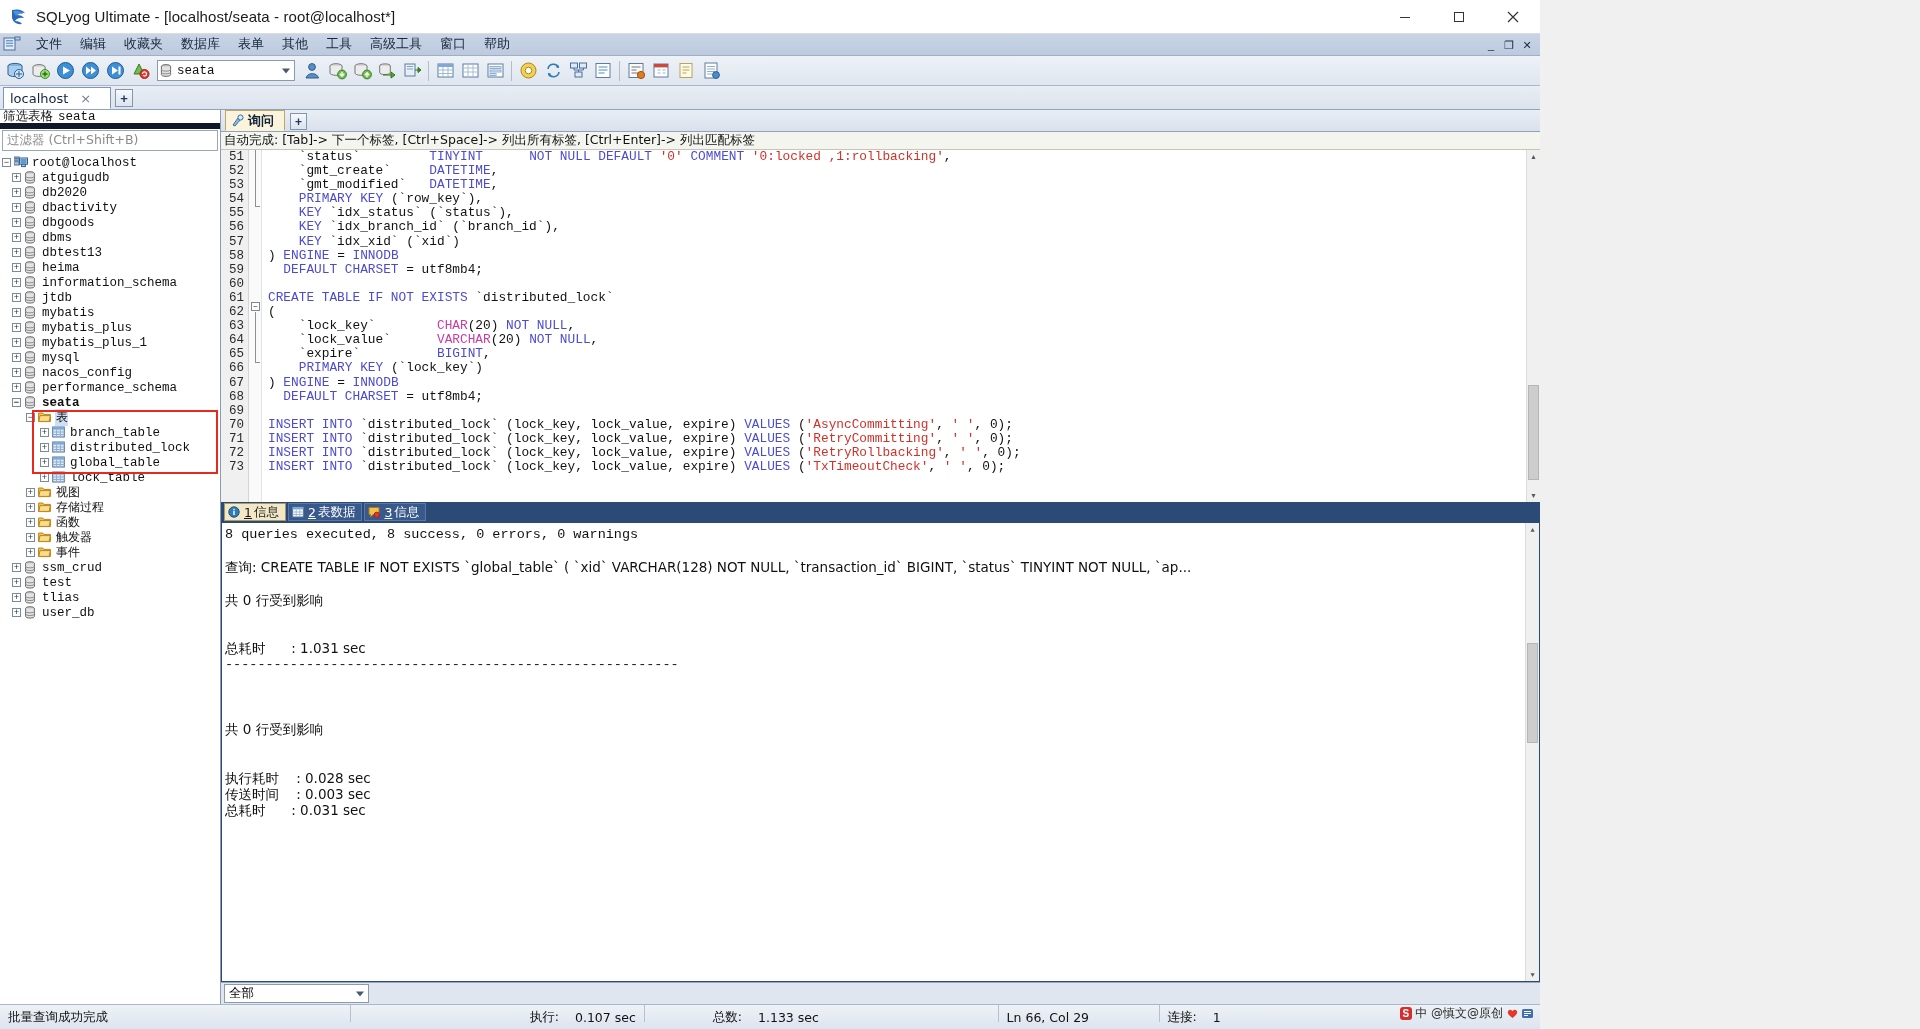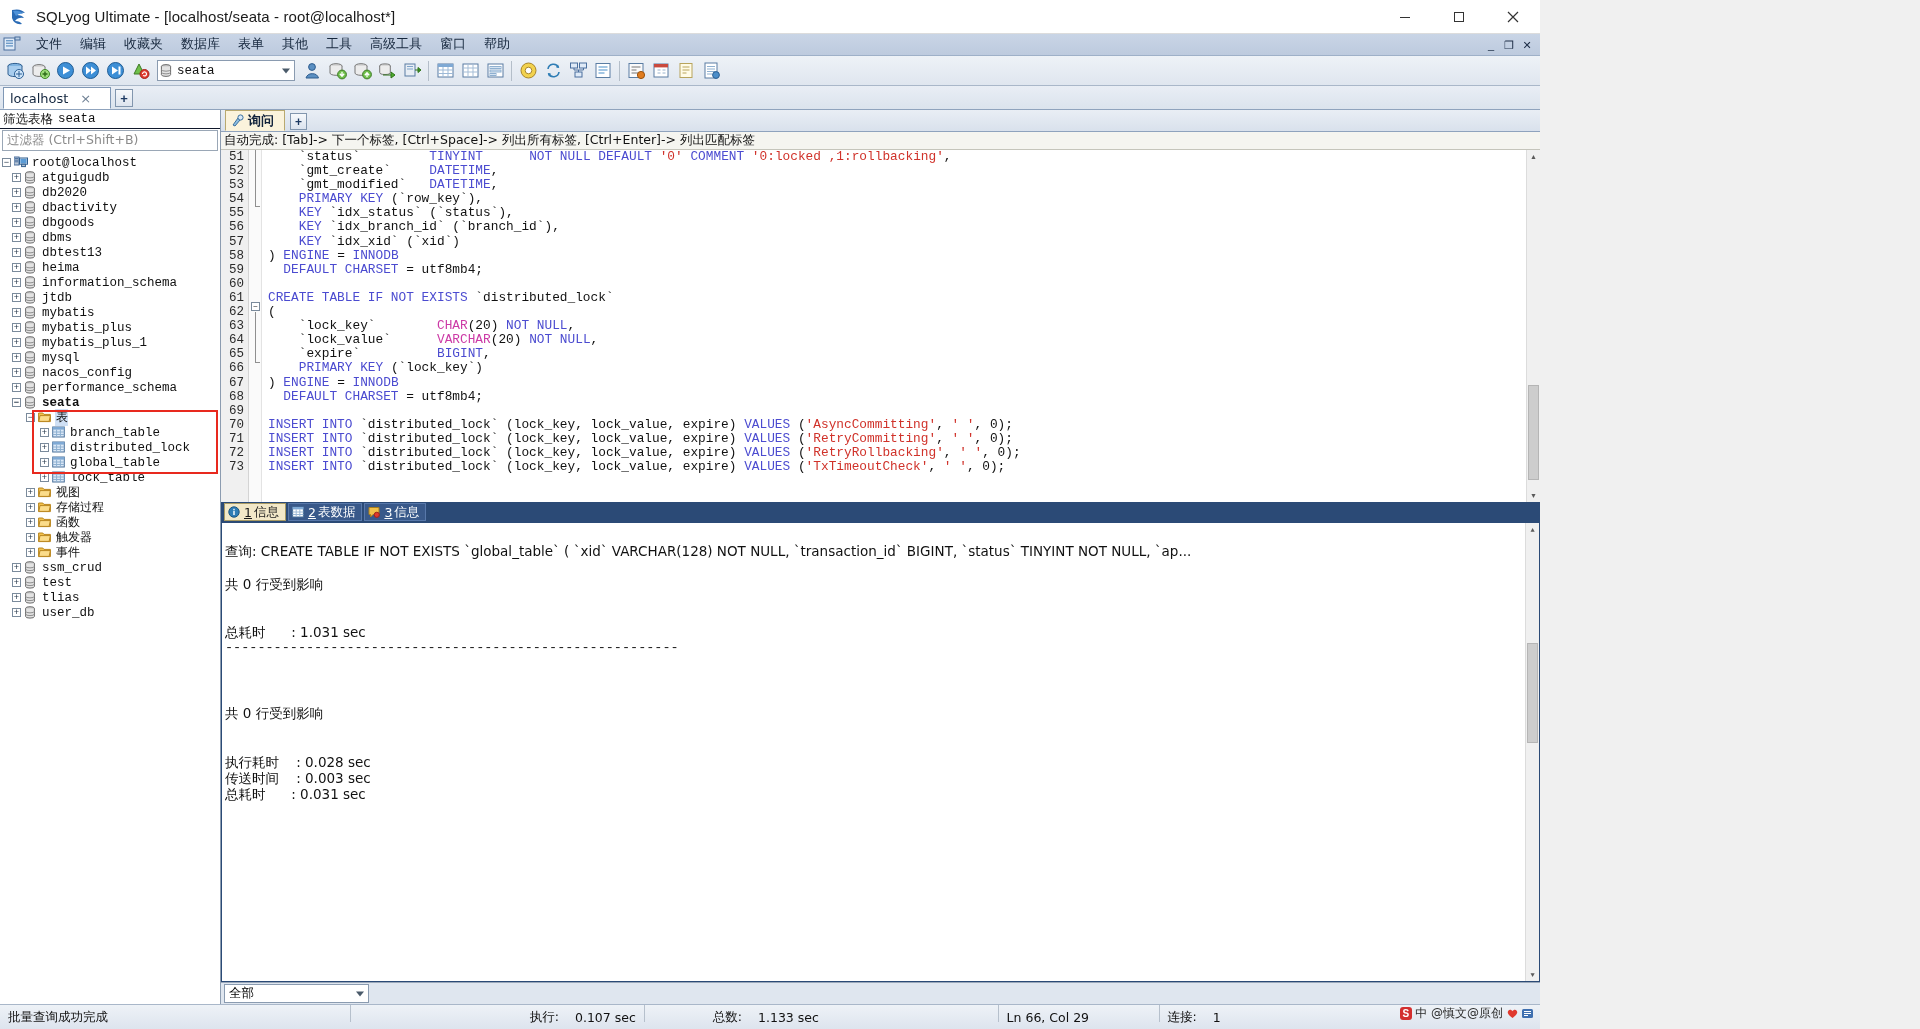--- a/index.html
+++ b/index.html
@@ -81,21 +81,21 @@
   
   .body-row { flex: 1 1 auto; display: flex; min-height: 0; }
 
   
   .leftpane {
     width: 221px; flex: 0 0 221px; background: #fff; border-right: 1px solid #8c9cb0;
     display: flex; flex-direction: column; min-height: 0;
   }
   .filter-label {
     height: 19px; display: flex; align-items: center; padding-left: 3px;
-    font-size: 12.5px; color: #101010; border-bottom: 1px solid #0f172a;
+    font-size: 12.5px; color: #101010; border-bottom: 6px solid #0f172a;
     font-family: "DejaVu Sans", sans-serif;
   }
   .filter-label .mono { font-family: "Liberation Mono", monospace; margin-left: 5px; font-size:12.5px;}
   .filter-input {
     height: 21px; border: 1px solid #9aa7b6; margin: 1px 2px 2px 2px; background: #fff;
     display: flex; align-items: center; padding-left: 4px; color: #8b8b8b; font-size: 12.5px;
     font-family: "DejaVu Sans", sans-serif;
   }
   .tree { flex: 1 1 auto; overflow: hidden; padding-top: 2px; position: relative; }
   .tnode {
@@ -846,20 +846,21 @@
                 <path d="M1 1.5 h10 v7 H5 L2.5 11 V8.5 H1 Z" fill="#f2c14a" stroke="#a87d1c"></path>
                 <circle cx="8.8" cy="8.8" r="2.6" fill="#e0392e" stroke="#9c241c"></circle>
               </svg></span>
             <u>3</u>
             <span style="margin-left: 2px;">信息</span>
           </div>
         </div>
 
       <div class="resbody">
         <div id="reslines">
+            <div class="ln">8 queries executed, 8 success, 0 errors, 0 warnings</div>
             <div class="ln"></div>
             <div class="ln cn">查询: CREATE TABLE IF NOT EXISTS `global_table` ( `xid` VARCHAR(128) NOT NULL, `transaction_id` BIGINT, `status` TINYINT NOT NULL, `ap...</div>
             <div class="ln"></div>
             <div class="ln cn">共 0 行受到影响</div>
             <div class="ln"></div>
             <div class="ln"></div>
             <div class="ln cn">总耗时      : 1.031 sec</div>
             <div class="ln">--------------------------------------------------------</div>
             <div class="ln"></div>
             <div class="ln"></div>

